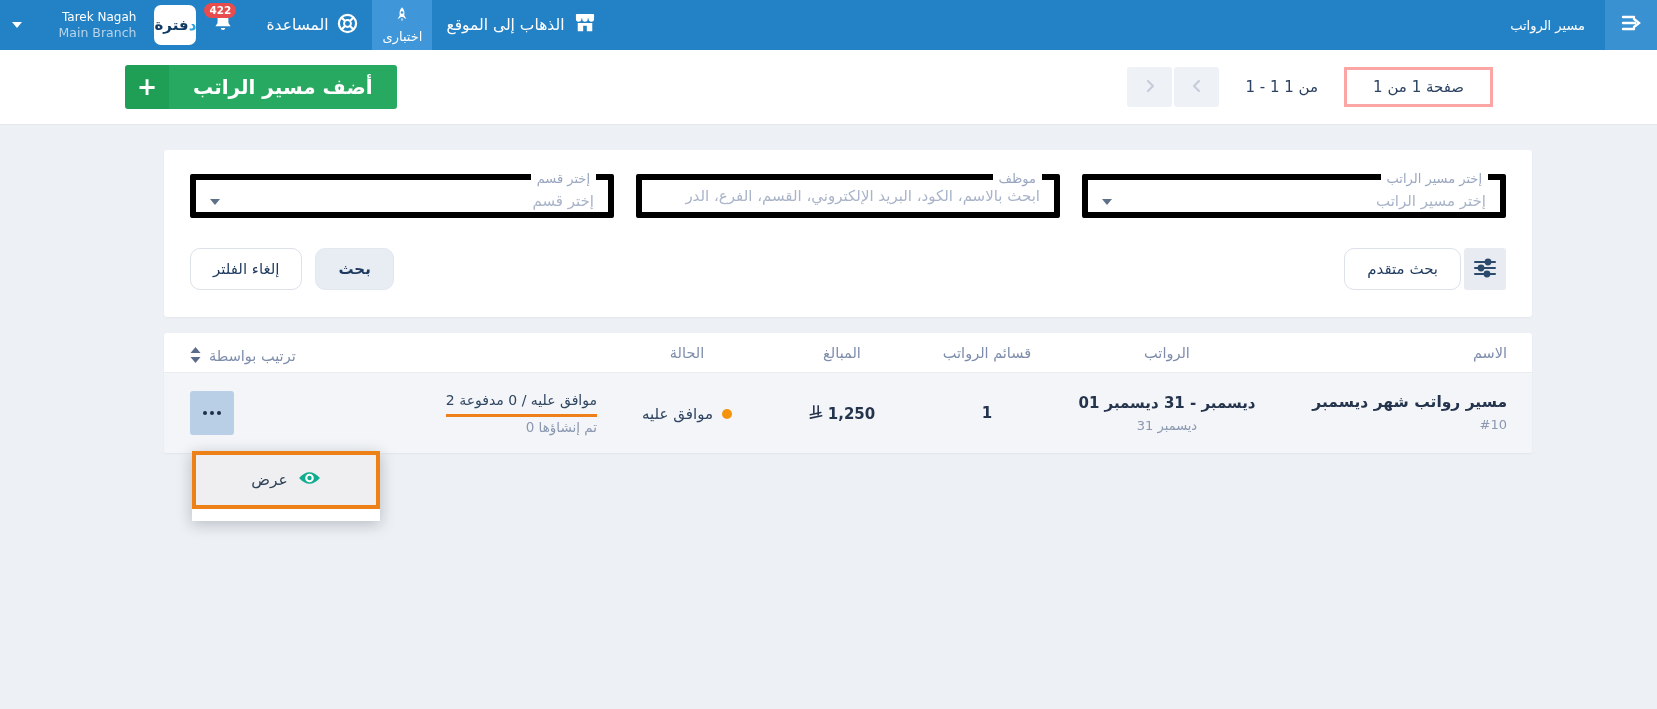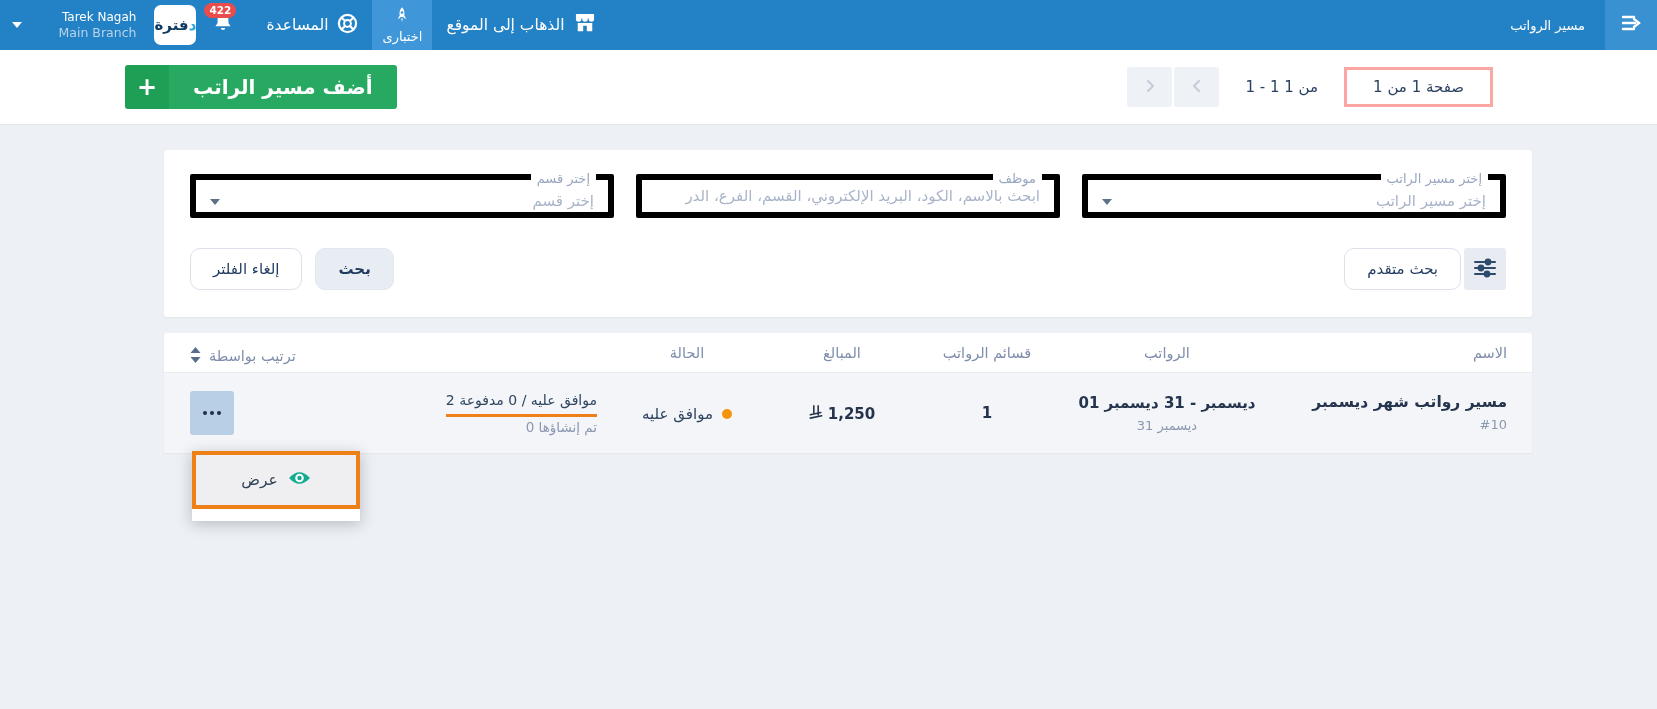--- a/index.html
+++ b/index.html
@@ -76,21 +76,21 @@
   .dot { width:10px; height:10px; border-radius:50%; background:#f5940c; }
   .summary-cell { text-align:right; padding-left:10px; }
   .summary-top { display:inline-block; font-size:14px; color:#2f4560; border-bottom:3px solid #ef8019; padding-bottom:6px; }
   .summary-bottom { font-size:13.5px; color:#8b98b0; }
 
   
   .actions-cell { text-align:left; position:relative; }
   .menu-anchor { position:relative; display:inline-block; }
   .more-btn { width:44px; height:44px; background:#b9cfe6; border:none; border-radius:3px; cursor:pointer; display:flex; align-items:center; justify-content:center; gap:3px; }
   .more-btn i { width:4px; height:4px; border-radius:50%; background:#1c2f45; display:block; }
-  .menu { position:absolute; top:calc(100% + 16px); left:2px; width:168px; background:#fff; box-shadow:0 3px 14px rgba(20,30,50,.25); z-index:50; padding-bottom:12px; }
+  .menu { position:absolute; top:calc(100% + 16px); left:2px; width:188px; background:#fff; box-shadow:0 3px 14px rgba(20,30,50,.25); z-index:50; padding-bottom:12px; }
   .menu-item { display:flex; align-items:center; justify-content:center; gap:10px; height:54px; font-size:15.5px; color:#2e4258; cursor:pointer; background:#fff; }
   .menu-item.active { background:#efeff1; border:4px solid #ee8018; height:58px; }
 </style>
 </head>
 <body>
 
 <header class="navbar">
   <div class="nav-toggle">
     <span>
       <svg width="24" height="22" viewBox="0 0 24 22" fill="none" stroke="#fff" stroke-width="2.4" stroke-linecap="round">

